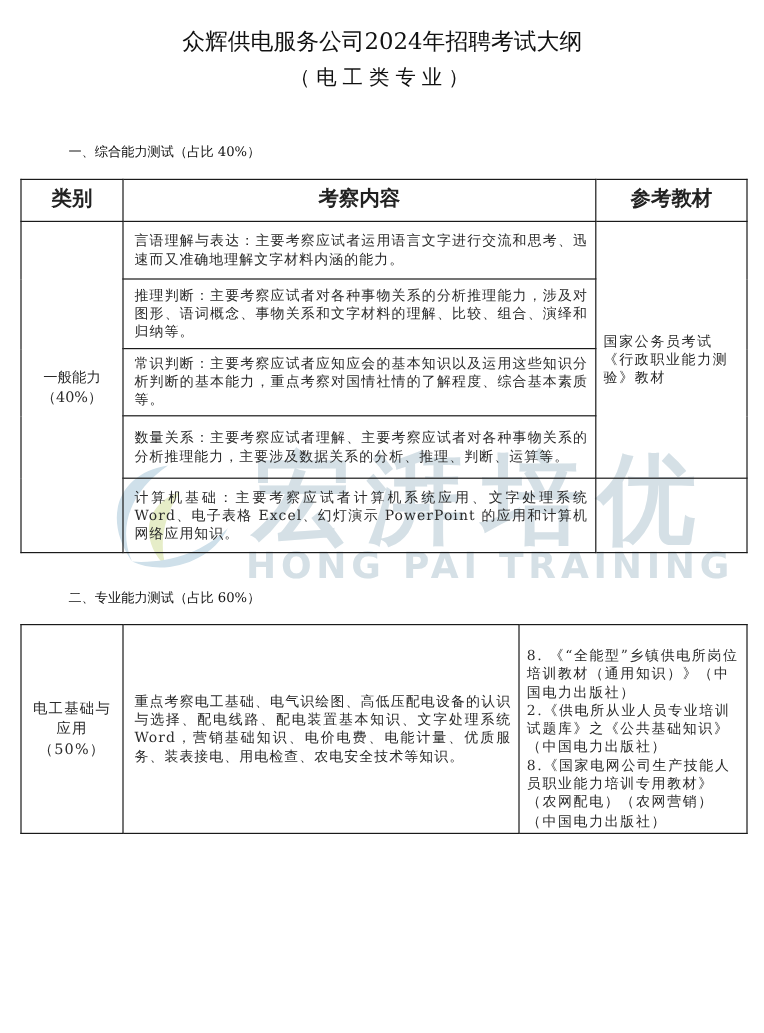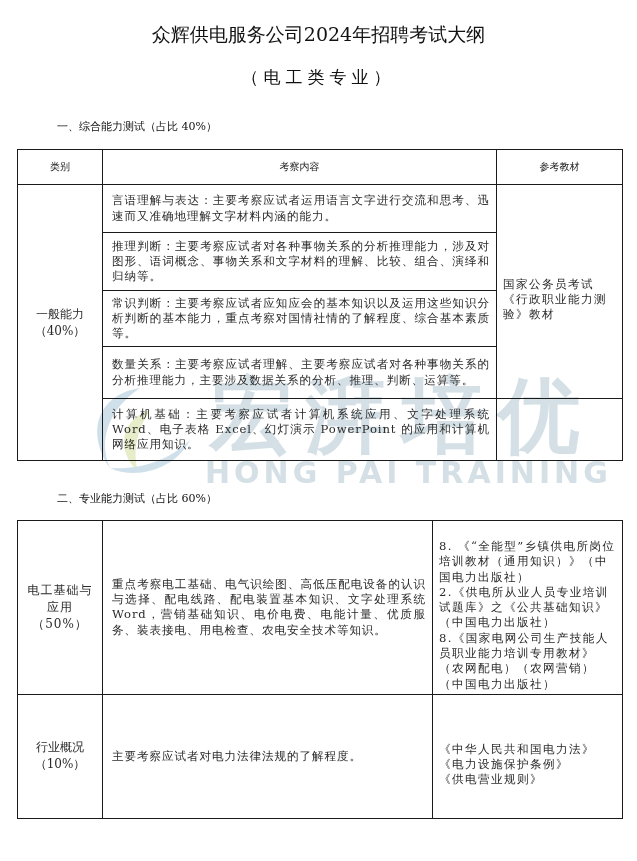--- a/index.html
+++ b/index.html
@@ -1,29 +1,29 @@
 <!DOCTYPE html>
 <html><head>
 <meta charset="utf-8">
 <style>
   html, body { margin: 0; padding: 0; background: #ffffff; }
   body { width: 637px; height: 861px; position: relative; overflow: hidden;
          font-family: "DejaVu Serif", "Liberation Serif", serif; color: #1a1a1a; }
   .title { position: absolute; top: 22px; left: 0; width: 637px; text-align: center;
            font-size: 19px; letter-spacing: 0px; color: #111; }
-  .subtitle { position: absolute; top: 66px; left: 0; width: 637px; text-align: center;
+  .subtitle { position: absolute; top: 53px; left: 0; width: 637px; text-align: center;
               font-size: 17px; letter-spacing: 5px; color: #111; }
   .section-heading { position: absolute; left: 57px; font-size: 11px; color: #111; }
   #sec1-heading { top: 119px; }
   #sec2-heading { top: 491px; }
 
   table { position: absolute; border-collapse: collapse; table-layout: fixed;
           font-size: 11.6px; line-height: 15.3px; color: #2a2a2a; z-index: 2; }
   td, th { border: 1px solid #1a1a1a; vertical-align: middle; padding: 0; background: transparent; }
-  th { font-weight: normal; font-size: 10px; color: #222; height: 34px; }
+  th { font-weight: bold; font-size: 17px; color: #222; height: 34px; }
   #table1 { top: 149px; left: 17px; width: 605px; border: 1.5px solid #111; }
   #table2 { top: 520px; left: 17px; width: 605px; border: 1.5px solid #111; }
   .cat { text-align: center; font-size: 12px; line-height: 17px; }
   .content { padding: 4px 6px 4px 9px; letter-spacing: 0.9px; text-align: justify; }
   .ref { padding: 18px 4px 2px 6px; letter-spacing: 1.4px; vertical-align: top; }
   .ref-mid { vertical-align: middle; }
 
   .watermark { position: absolute; left: 80px; top: 370px; width: 540px; height: 130px; z-index: 1; pointer-events: none; }
   .wm-logo { position: absolute; left: 0; top: 10px; width: 120px; height: 100px; }
   .wm-cn { position: absolute; left: 130px; top: -8px; font-family: "DejaVu Sans", sans-serif;
@@ -96,26 +96,14 @@
   <tbody>
   <tr style="height:162px">
     <td class="cat" style="padding:0 4px;letter-spacing:1px">电工基础与应用（50%）</td>
     <td class="content">重点考察电工基础、电气识绘图、高低压配电设备的认识与选择、配电线路、配电装置基本知识、文字处理系统Word，营销基础知识、电价电费、电能计量、优质服务、装表接电、用电检查、农电安全技术等知识。</td>
     <td class="ref">
       <div>8. 《“全能型”乡镇供电所岗位培训教材（通用知识）》（中国电力出版社）</div>
       <div>2.《供电所从业人员专业培训试题库》之《公共基础知识》（中国电力出版社）</div>
       <div>8.《国家电网公司生产技能人员职业能力培训专用教材》（农网配电）（农网营销）（中国电力出版社）</div>
     </td>
   </tr>
-  <tr style="height:124px">
-    <td class="cat">
-      <div>行业概况</div>
-      <div>（10%）</div>
-    </td>
-    <td class="content">主要考察应试者对电力法律法规的了解程度。</td>
-    <td class="ref ref-mid">
-      <div>《中华人民共和国电力法》</div>
-      <div>《电力设施保护条例》</div>
-      <div>《供电营业规则》</div>
-    </td>
-  </tr>
 </tbody>
   </table>
 
 </body></html>

